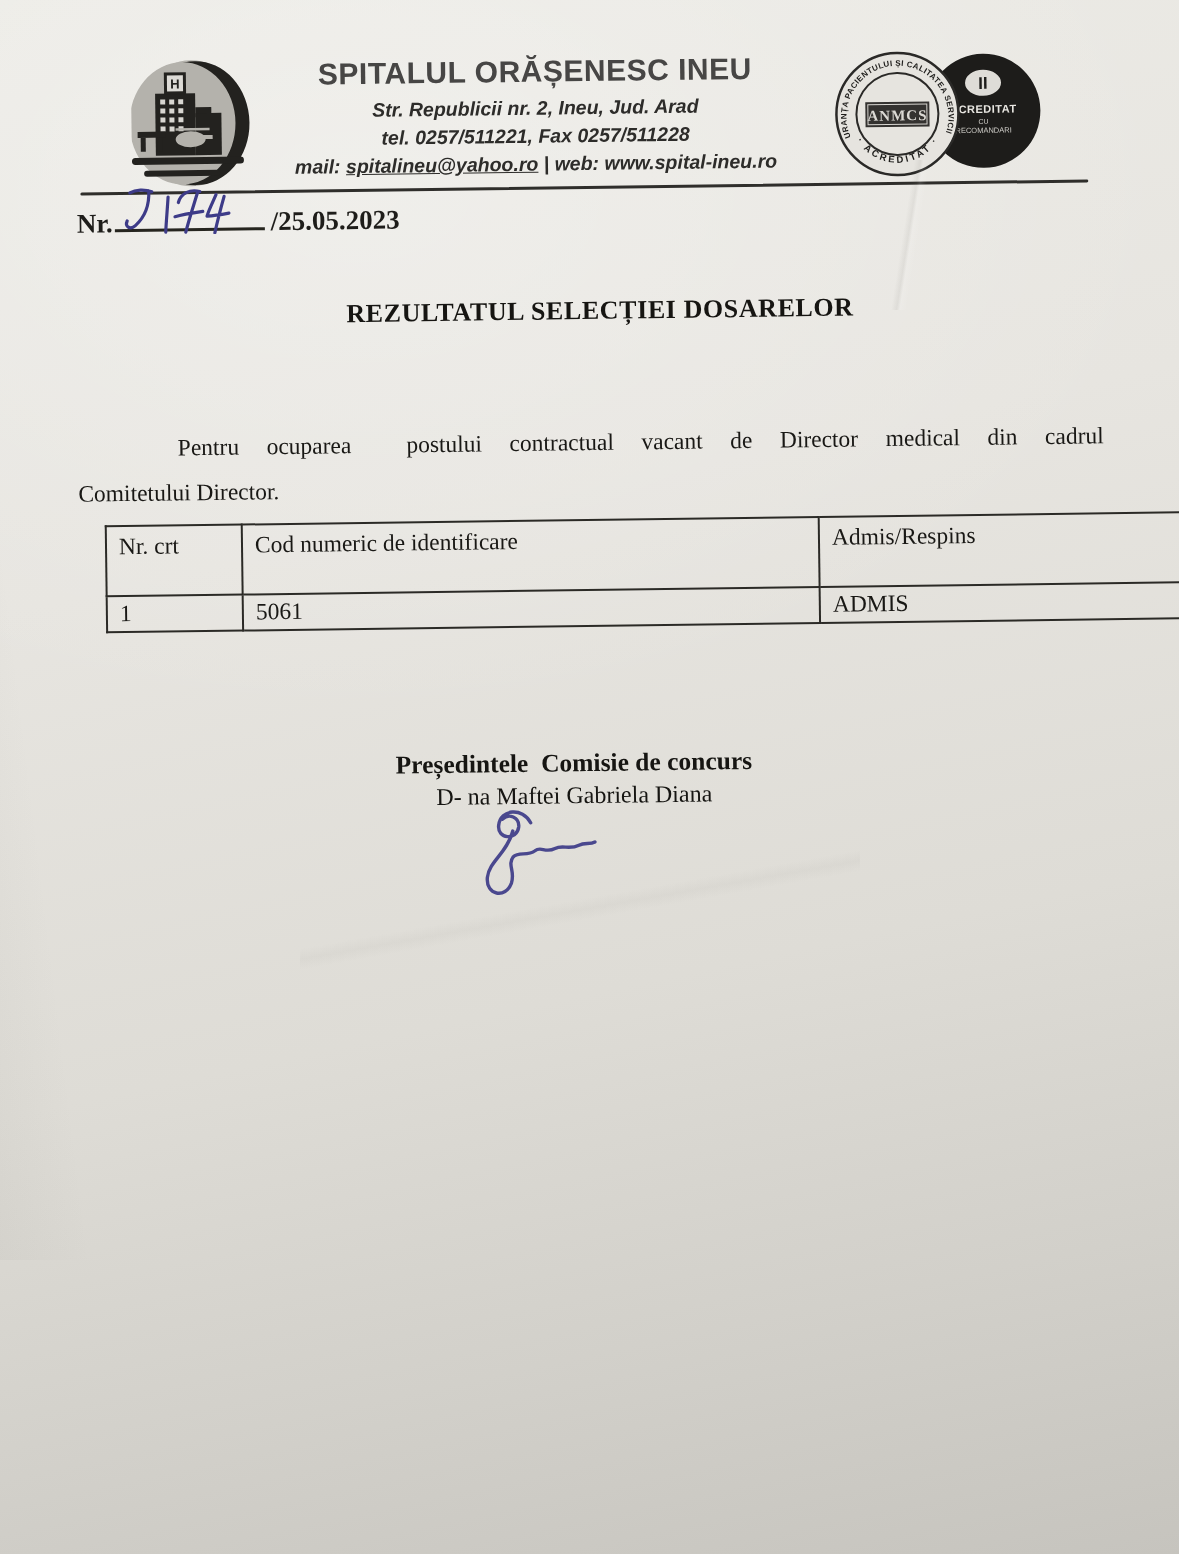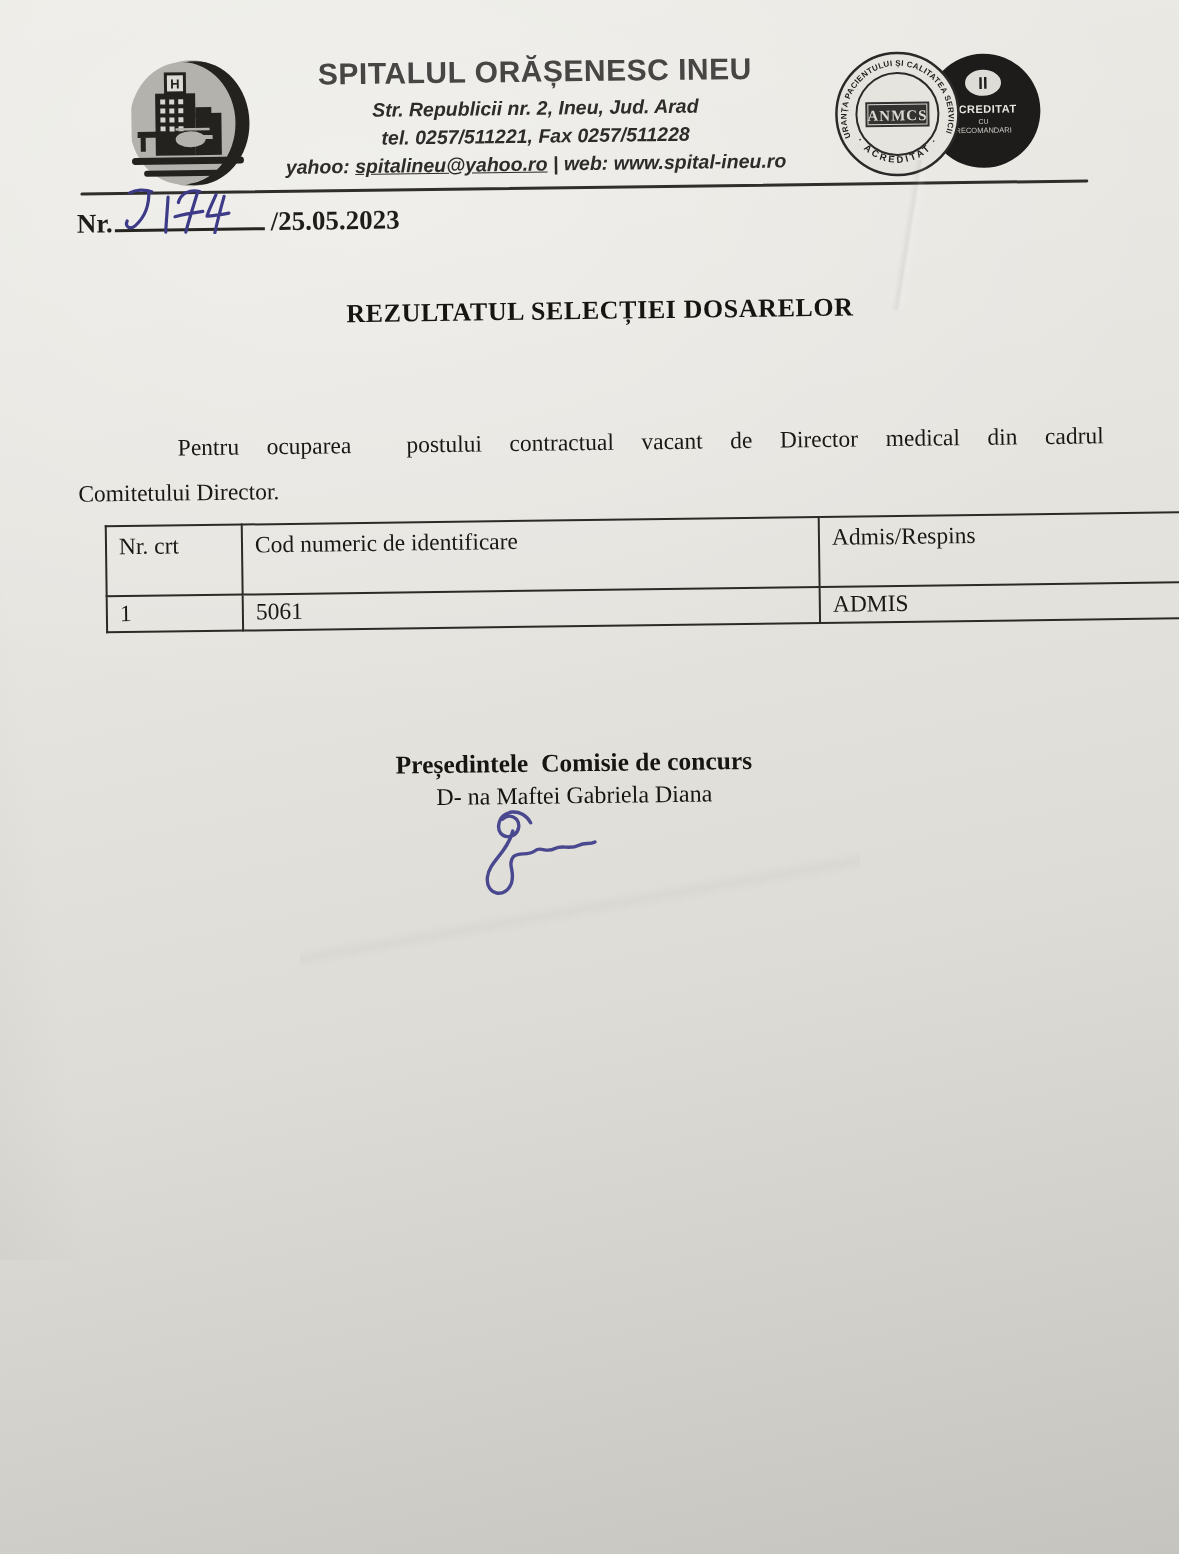--- a/index.html
+++ b/index.html
@@ -104,21 +104,21 @@
       <rect x="9" y="80" width="5" height="14" fill="#23221f"></rect>
       <rect x="26" y="80" width="5" height="14" fill="#23221f"></rect>
       <rect x="0" y="100" width="112" height="7" rx="3.5" fill="#23221f"></rect>
       <rect x="12" y="113" width="76" height="6" rx="3" fill="#23221f"></rect>
     </svg>
 
     <div class="hdr-text">
       <div class="hosp-name">SPITALUL ORĂȘENESC INEU</div>
       <div class="hdr-line first">Str. Republicii nr. 2, Ineu, Jud. Arad</div>
       <div class="hdr-line">tel. 0257/511221, Fax 0257/511228</div>
-      <div class="hdr-line"><span>yahoo: </span><span class="hdr-email">spitalineu@yahoo.ro</span><span> | web: </span><span>www.spital-ineu.ro</span></div>
+      <div class="hdr-line"><span>mail: </span><span class="hdr-email">spitalineu@yahoo.ro</span><span> | web: </span><span>www.spital-ineu.ro</span></div>
     </div>
 
     <svg class="seals" viewBox="0 0 214 146">
 
       <g>
         <circle cx="150" cy="74" r="57" fill="#1d1c1a"></circle>
         <ellipse cx="150" cy="46" rx="18" ry="13" fill="#dedcd7"></ellipse>
         <text x="150" y="52" font-family="Liberation Sans, sans-serif" font-size="17" font-weight="700" fill="#1d1c1a" text-anchor="middle">II</text>
         <text x="150" y="76" font-family="Liberation Sans, sans-serif" font-size="11" font-weight="700" letter-spacing="0.5" fill="#e8e6e1" text-anchor="middle">ACREDITAT</text>
         <text x="150" y="87" font-family="Liberation Sans, sans-serif" font-size="7" fill="#cfcdc8" text-anchor="middle">CU</text>

